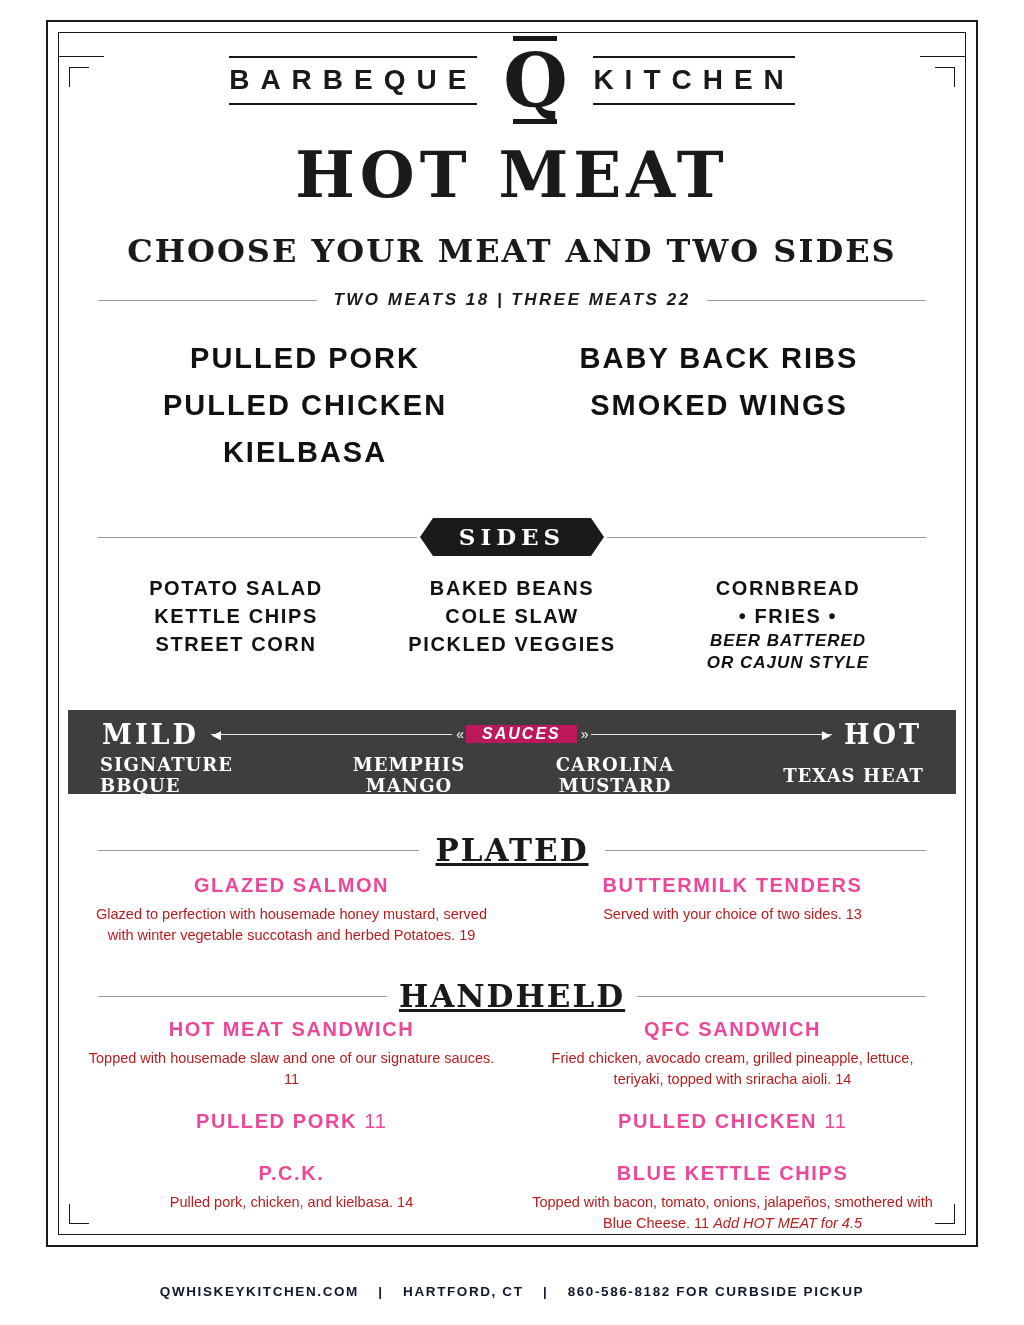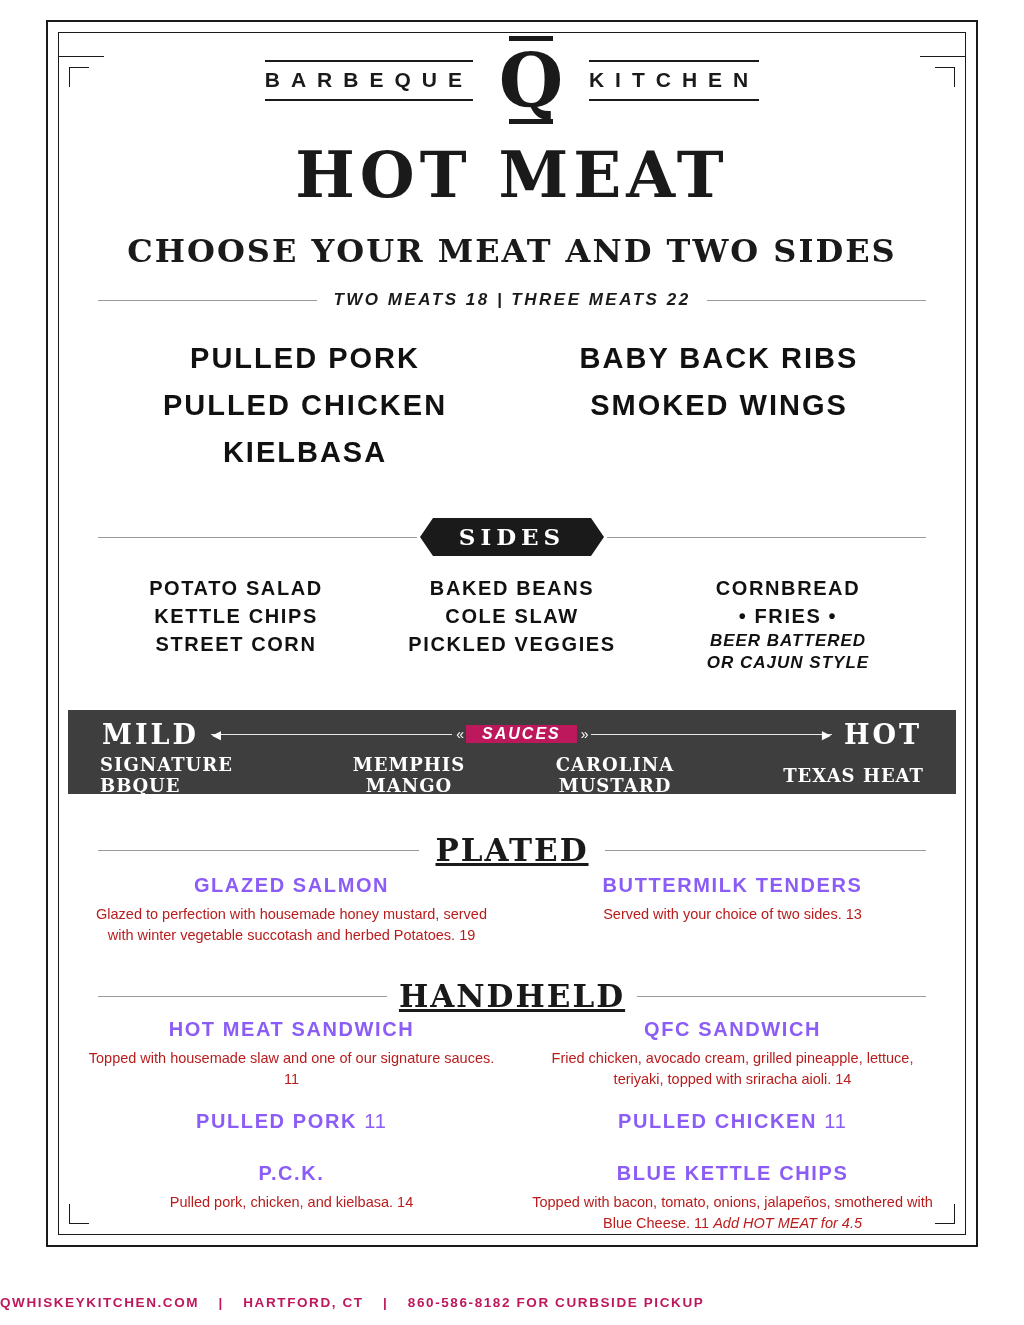--- a/index.html
+++ b/index.html
@@ -71,21 +71,21 @@
     left: 0; right: 0; top: 34px;
     height: 92px;
     display: flex;
     align-items: center;
     justify-content: center;
     gap: 0;
   }
   .logo-word {
     font-family: "Liberation Sans", sans-serif;
     font-weight: bold;
-    font-size: 21px;
+    font-size: 28px;
     letter-spacing: 11px;
     padding: 6px 0 7px 0;
     border-top: 2px solid #1a1a1a;
     border-bottom: 2px solid #1a1a1a;
     white-space: nowrap;
   }
   .logo-word.left  { margin-right: 26px; }
   .logo-word.right { margin-left: 26px; }
   .logo-q {
     position: relative;
@@ -322,21 +322,21 @@
     display: grid;
     grid-template-columns: 1fr 1fr;
     column-gap: 30px;
     text-align: center;
   }
   .dish-name {
     font-family: "Liberation Sans", sans-serif;
     font-weight: bold;
     font-size: 20px;
     letter-spacing: 1.6px;
-    color: #8b5cf6;
+    color: #ec4899;
     margin-bottom: 7px;
     text-align: center;
   }
   .dish-name .price {
     font-weight: normal;
     letter-spacing: 1px;
   }
   .dish-desc {
     font-family: "Liberation Sans", sans-serif;
     font-size: 14.5px;
@@ -351,26 +351,27 @@
   
   #handheld-rule { top: 978px; gap: 12px; }
   #handheld-row1 { top: 1018px; }
   #handheld-row2 { top: 1110px; }
   #handheld-row3 { top: 1162px; }
 
   
   .footer {
     position: absolute;
     left: 0; right: 0;
-    bottom: 15px;
+    bottom: 26px;
+    text-align: center;
     font-family: "Liberation Sans", sans-serif;
     font-weight: bold;
     font-size: 13.5px;
     letter-spacing: 1.6px;
-    color: #be185d;
+    color: #0f172a;
   }
   .footer .sep { padding: 0 14px; }
 </style>
 </head>
 <body>
 
 <div class="page">
 
   <div class="frame-outer"></div>
   <div class="frame-inner"></div>

